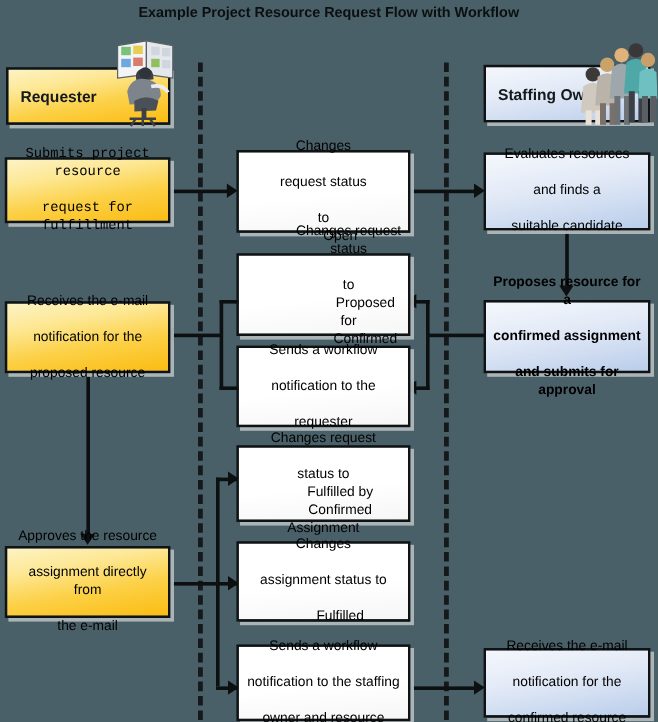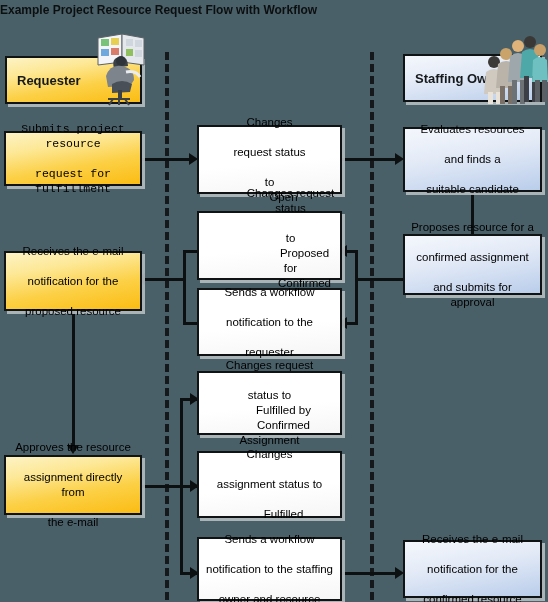--- a/index.html
+++ b/index.html
@@ -8,21 +8,21 @@
     background:#4a6068;
     font-family:"Liberation Sans","DejaVu Sans",sans-serif;
     overflow:hidden;
     position:relative;
   }
   #stage{position:absolute;left:0;top:0;width:548px;height:602px;}
 
   
   .title{
     position:absolute;left:0;top:3px;width:548px;
-    text-align:left;
+    text-align:center;
     font-size:12px;font-weight:bold;color:#0c0f10;
     letter-spacing:0px;
   }
 
   
   .divider{
     position:absolute;width:0;border-left:4px dashed #15191b;
   }
 
   
@@ -216,21 +216,21 @@
   </div>
 
   <div class="node lane-app" style="left:197px;top:211px;width:145px;height:69px;padding-left:47px;">
     <span>
       <span>Changes request status</span><br>
       <span>to </span><b>Proposed for</b><br>
       <b>Confirmed Assignment</b>
     </span>
   </div>
 
-  <div class="node lane-own" style="left:403px;top:234px;width:139px;height:61px;">
+  <div class="node lane-own" style="left:403px;top:250px;width:139px;height:61px;font-weight:bold;">
     <span>
       <span>Proposes resource for a</span><br>
       <span>confirmed assignment</span><br>
       <span>and submits for approval</span>
     </span>
   </div>
 
   <div class="node lane-req" style="left:4px;top:251px;width:138px;height:60px;">
     <span>
       <span>Receives the e-mail</span><br>

